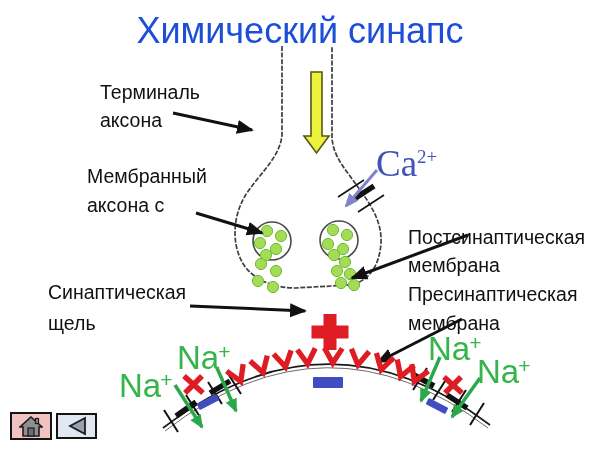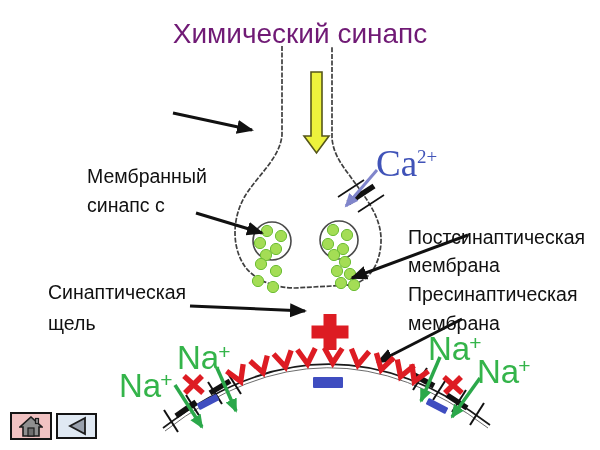--- a/index.html
+++ b/index.html
@@ -1,20 +1,20 @@
 <!DOCTYPE html>
 <html><head>
 <meta charset="utf-8">
 <style>
   html,body{margin:0;padding:0;background:#fff;}
   .slide{position:relative;width:600px;height:450px;background:#ffffff;overflow:hidden;
          font-family:"Liberation Sans",sans-serif;}
   svg.diagram{position:absolute;left:0;top:0;}
-  .title{position:absolute;left:0;right:0;top:18px;text-align:center;
-         font-size:28px;color:#701a75;letter-spacing:0px;}
+  .title{position:absolute;left:0;right:0;top:10px;text-align:center;
+         font-size:36px;color:#1d4ed8;letter-spacing:0px;}
   .lbl{position:absolute;font-size:19.5px;color:#111;line-height:28px;white-space:nowrap;}
   .lbl-axon{left:100px;top:78px;}
   .lbl-vesicle{left:87px;top:162px;line-height:28.5px;}
   .lbl-cleft{left:48px;top:277px;line-height:31px;}
   .lbl-presyn{left:408px;top:223px;}
   .lbl-postsyn{left:408px;top:280px;line-height:29px;}
   .ion{position:absolute;font-weight:normal;line-height:1;white-space:nowrap;}
   .na{font-size:33px;color:#34b44a;font-family:"Liberation Sans",sans-serif;}
   .na sup{font-size:21px;position:relative;top:2px;left:-1px;}
   .ca{font-size:37px;color:#4053b8;font-family:"Liberation Serif",serif;left:376px;top:145px;}
@@ -142,24 +142,26 @@
         <rect x="-11" y="-3.5" width="22" height="7" rx="1" fill="#3f4dc0" transform="translate(437,406) rotate(27)"></rect>
       </g>
 
     <path d="M323.5,314 h13 v11.5 h12 v13 h-12 v11.5 h-13 v-11.5 h-12 v-13 h12 Z" fill="#dd1c23"></path>
     <rect x="313" y="377" width="30" height="11" rx="1" fill="#3f4dc0"></rect>
   </svg>
 
   <div class="title">Химический синапс</div>
 
   <div class="lbl lbl-axon">
+    <div>Терминаль</div>
+    <div>аксона</div>
   </div>
   <div class="lbl lbl-vesicle">
     <div>Мембранный</div>
-    <div>синапс с</div>
+    <div>аксона с</div>
   </div>
   <div class="lbl lbl-cleft">
     <div>Синаптическая</div>
     <div>щель</div>
   </div>
   <div class="lbl lbl-presyn">
     <div>Постсинаптическая</div>
     <div>мембрана</div>
   </div>
   <div class="lbl lbl-postsyn">

